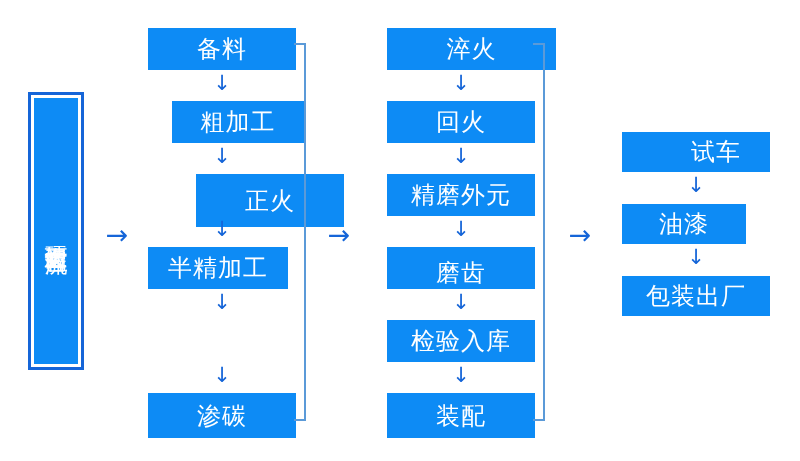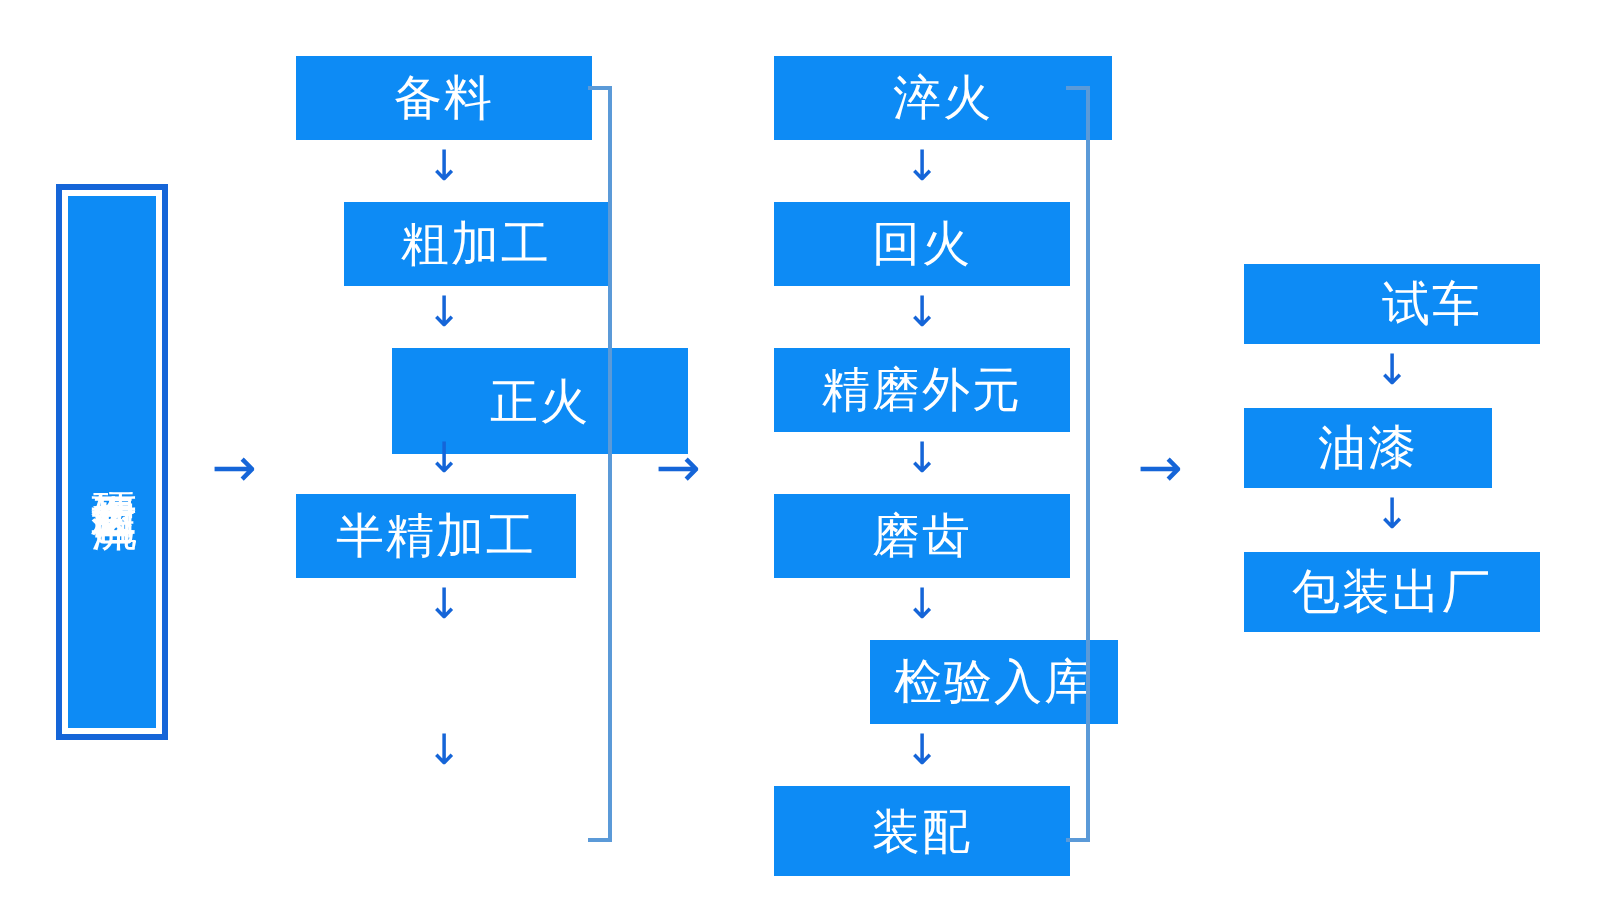--- a/index.html
+++ b/index.html
@@ -142,20 +142,23 @@
     <span>半精加工</span>
   </div>
   <div class="down-arrow" style="left:211px; top:290px;">
     <span>↓</span>
   </div>
 
   <div class="down-arrow" style="left:211px; top:363px;">
     <span>↓</span>
   </div>
 
+  <div class="pbox" style="left:148px; top:393px; width:148px; height:45px;">
+    <span>渗碳</span>
+  </div>
 
   <div class="connector" style="left:294px; top:43px; width:12px; height:378px;"></div>
 
   <div class="right-arrow" style="left:322px; top:221px;">
     <span>→</span>
   </div>
 
   <div class="pbox" style="left:387px; top:28px; width:169px; height:42px;">
     <span>淬火</span>
   </div>
@@ -170,28 +173,28 @@
     <span>↓</span>
   </div>
 
   <div class="pbox" style="left:387px; top:174px; width:148px; height:42px;">
     <span>精磨外元</span>
   </div>
   <div class="down-arrow" style="left:450px; top:217px;">
     <span>↓</span>
   </div>
 
-  <div class="pbox" style="left:387px; top:247px; width:148px; height:42px;">
+  <div class="pbox" style="left:387px; top:247px; width:148px; height:42px;align-items:flex-end;">
     <span>磨齿</span>
   </div>
   <div class="down-arrow" style="left:450px; top:290px;">
     <span>↓</span>
   </div>
 
-  <div class="pbox" style="left:387px; top:320px; width:124px; height:42px;margin-left:48px;">
+  <div class="pbox" style="left:387px; top:320px; width:148px; height:42px;">
     <span>检验入库</span>
   </div>
   <div class="down-arrow" style="left:450px; top:363px;">
     <span>↓</span>
   </div>
 
   <div class="pbox" style="left:387px; top:393px; width:148px; height:45px;justify-content:center;">
     <span>装配</span>
   </div>
 

